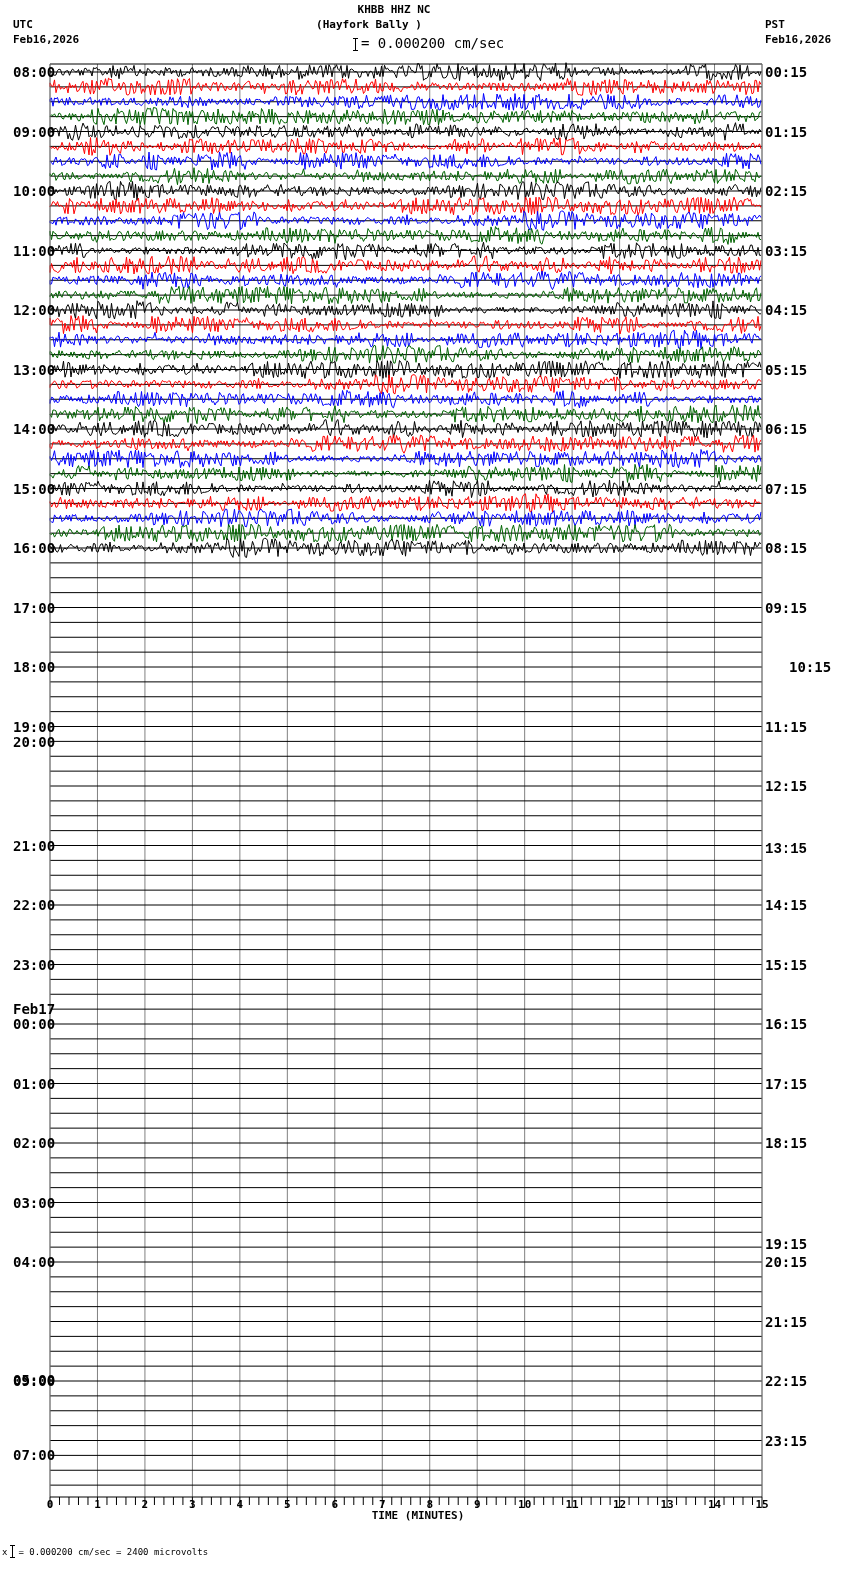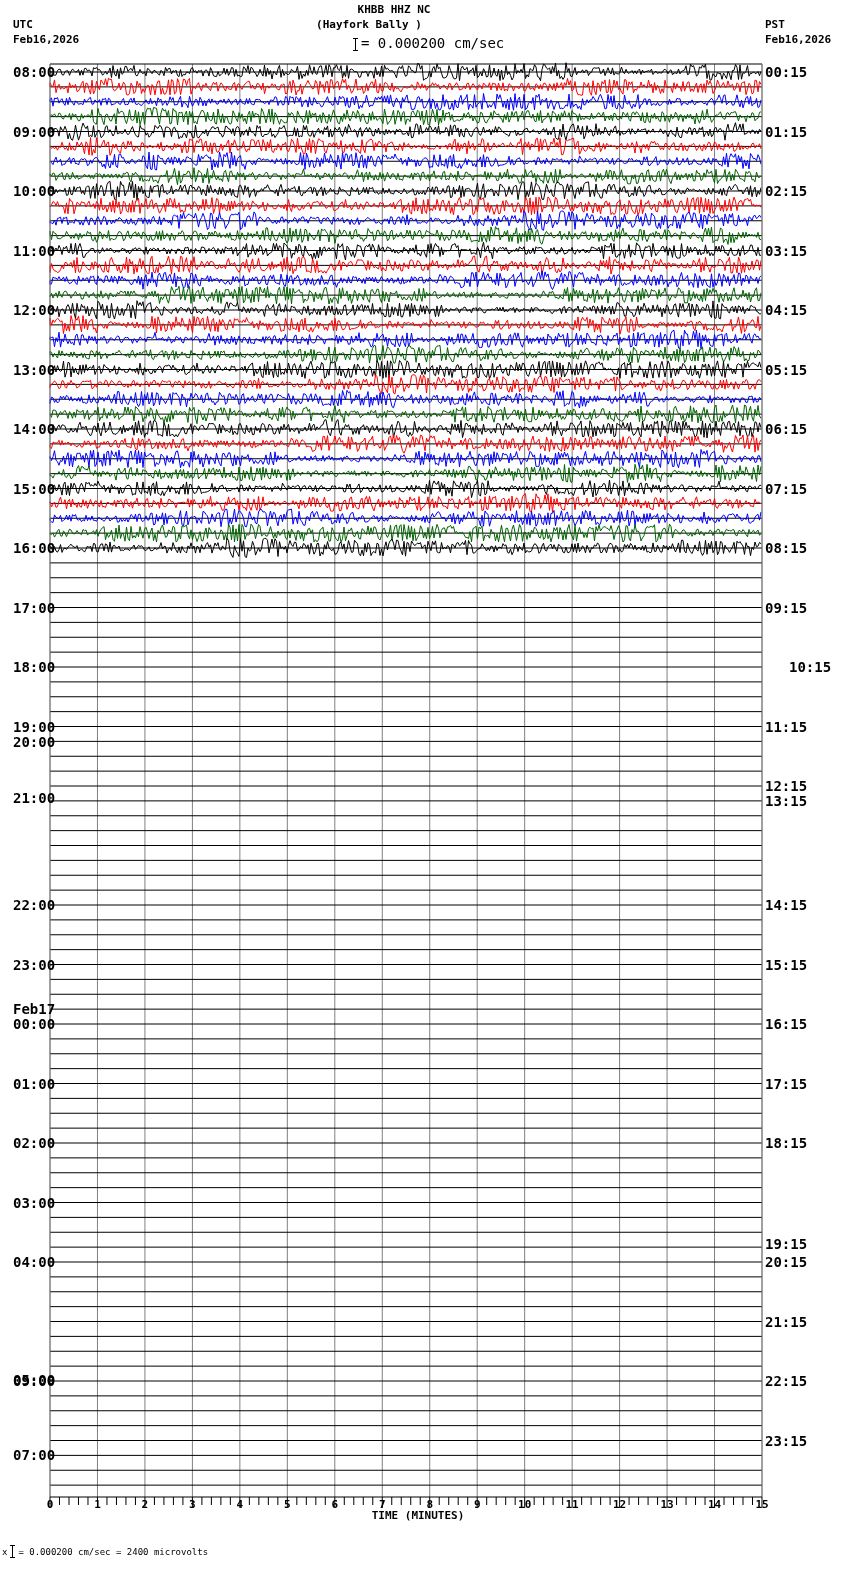--- a/index.html
+++ b/index.html
@@ -287,22 +287,22 @@
     <div class="row-label row-label-left" style="top: 542px;">16:00</div>
     <div class="row-label row-label-right" style="top: 542px;">08:15</div>
     <div class="row-label row-label-left" style="top: 601.5px;">17:00</div>
     <div class="row-label row-label-right" style="top: 601.5px;">09:15</div>
     <div class="row-label row-label-left" style="top: 661px;">18:00</div>
     <div class="row-label row-label-right" style="top: 661px; margin-left: 24px;">10:15</div>
     <div class="row-label row-label-left" style="top: 720.5px;">19:00</div>
     <div class="row-label row-label-right" style="top: 720.5px;">11:15</div>
     <div class="row-label row-label-left" style="top: 736px;">20:00</div>
     <div class="row-label row-label-right" style="top: 780px;">12:15</div>
-    <div class="row-label row-label-left" style="top: 792px;">21:00</div>
-    <div class="row-label row-label-right" style="top: 795px;">13:15</div>
+    <div class="row-label row-label-left" style="top: 840px;">21:00</div>
+    <div class="row-label row-label-right" style="top: 843px; font-family: Liberation Mono, monospace;">13:15</div>
     <div class="row-label row-label-left" style="top: 899px;">22:00</div>
     <div class="row-label row-label-right" style="top: 899px;">14:15</div>
     <div class="row-label row-label-left" style="top: 958.5px;">23:00</div>
     <div class="row-label row-label-right" style="top: 958.5px;">15:15</div>
     <div class="row-label row-label-left" style="top: 1018px;">00:00</div>
     <div class="row-label row-label-left" style="top: 1003px;">Feb17</div>
     <div class="row-label row-label-right" style="top: 1018px;">16:15</div>
     <div class="row-label row-label-left" style="top: 1077.5px;">01:00</div>
     <div class="row-label row-label-right" style="top: 1077.5px;">17:15</div>
     <div class="row-label row-label-left" style="top: 1137px;">02:00</div>

